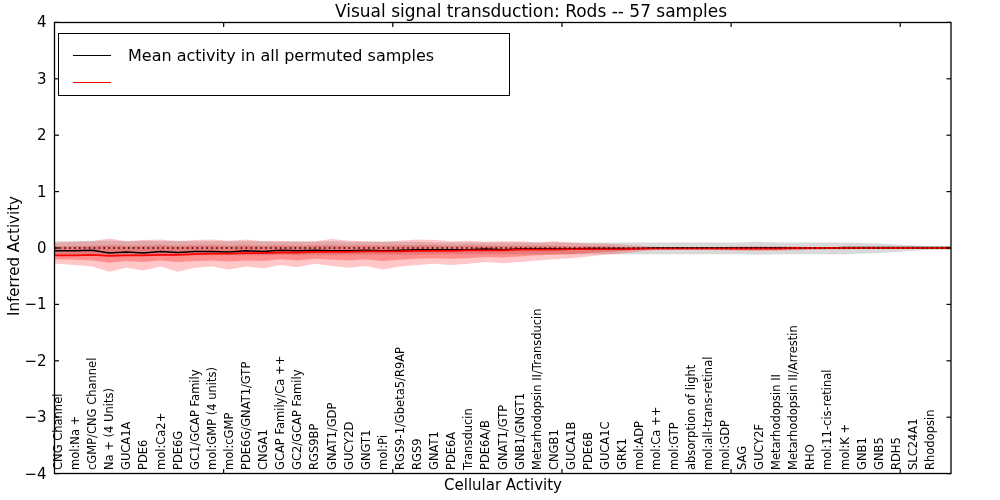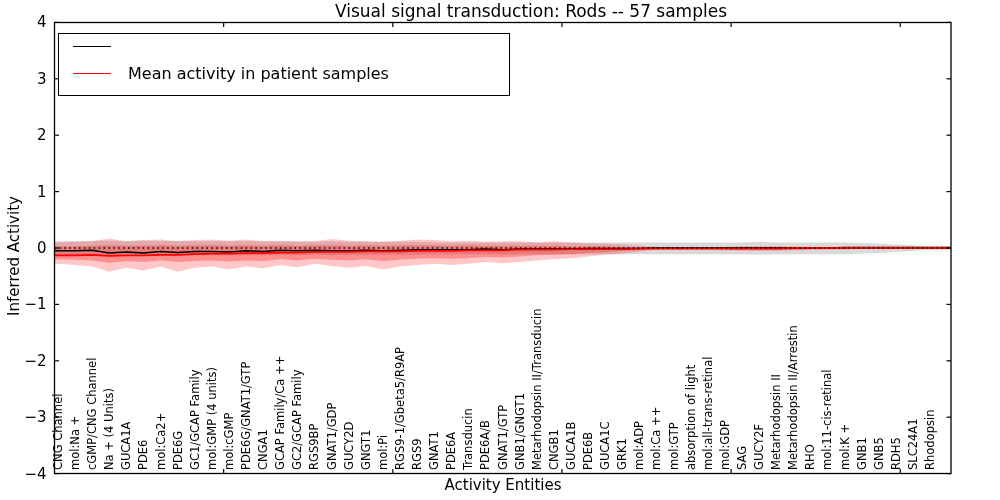--- a/index.html
+++ b/index.html
@@ -133,24 +133,24 @@
       <text x="848.5098039215686" y="470" transform="rotate(-90 848.5098039215686 470)" text-anchor="start" font-size="11.5px" font-family="DejaVu Sans, sans-serif" fill="#000">mol:K +</text>
       <text x="865.6078431372549" y="470" transform="rotate(-90 865.6078431372549 470)" text-anchor="start" font-size="11.5px" font-family="DejaVu Sans, sans-serif" fill="#000">GNB1</text>
       <text x="882.7058823529412" y="470" transform="rotate(-90 882.7058823529412 470)" text-anchor="start" font-size="11.5px" font-family="DejaVu Sans, sans-serif" fill="#000">GNB5</text>
       <text x="899.8039215686274" y="470" transform="rotate(-90 899.8039215686274 470)" text-anchor="start" font-size="11.5px" font-family="DejaVu Sans, sans-serif" fill="#000">RDH5</text>
       <text x="916.9019607843137" y="470" transform="rotate(-90 916.9019607843137 470)" text-anchor="start" font-size="11.5px" font-family="DejaVu Sans, sans-serif" fill="#000">SLC24A1</text>
       <text x="934" y="470" transform="rotate(-90 934 470)" text-anchor="start" font-size="11.5px" font-family="DejaVu Sans, sans-serif" fill="#000">Rhodopsin</text>
     </svg>
 
   <div class="chart-title">Visual signal transduction: Rods -- 57 samples</div>
   <div class="y-label">Inferred Activity</div>
-  <div class="x-label">Activity Entities</div>
+  <div class="x-label">Cellular Activity</div>
 
   <div class="legend">
     <div class="legend-row">
       <span class="legend-swatch" style="border-top-color: rgb(0, 0, 0);"></span>
+      <span class="legend-label">Mean activity in all permuted samples</span>
     </div>
     <div class="legend-row">
       <span class="legend-swatch" style="border-top-color: rgb(255, 0, 0);"></span>
-      <span class="legend-label">Mean activity in patient samples</span>
     </div>
   </div>
 </div>
 
 </body></html>

